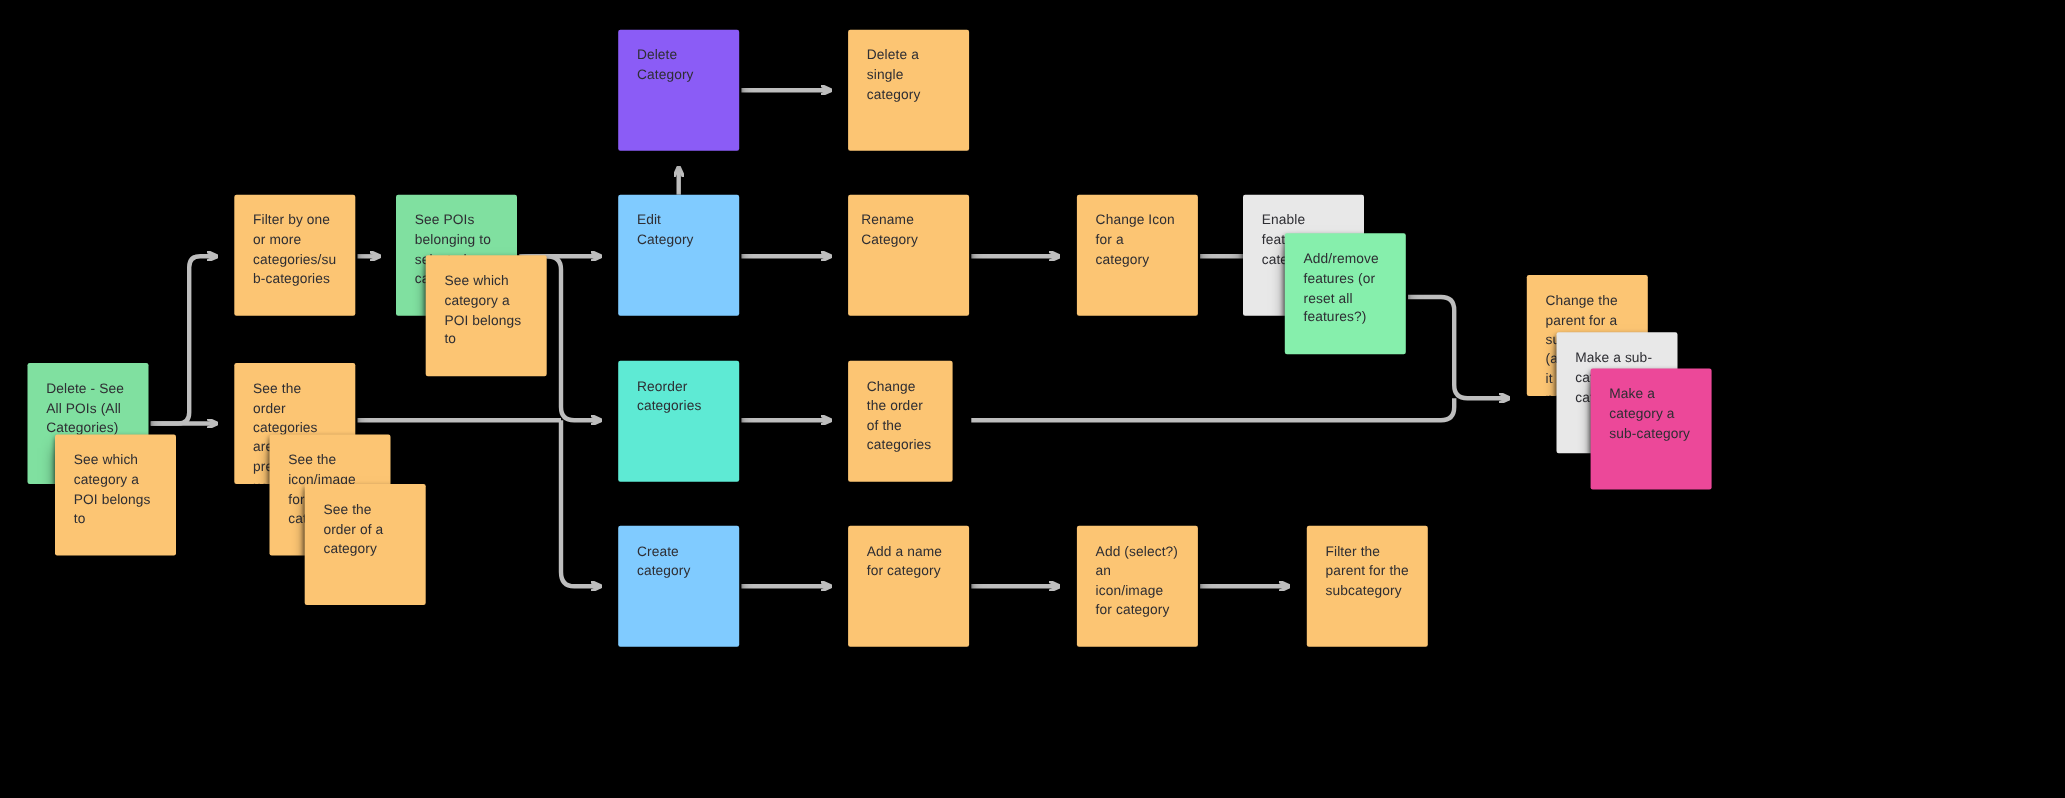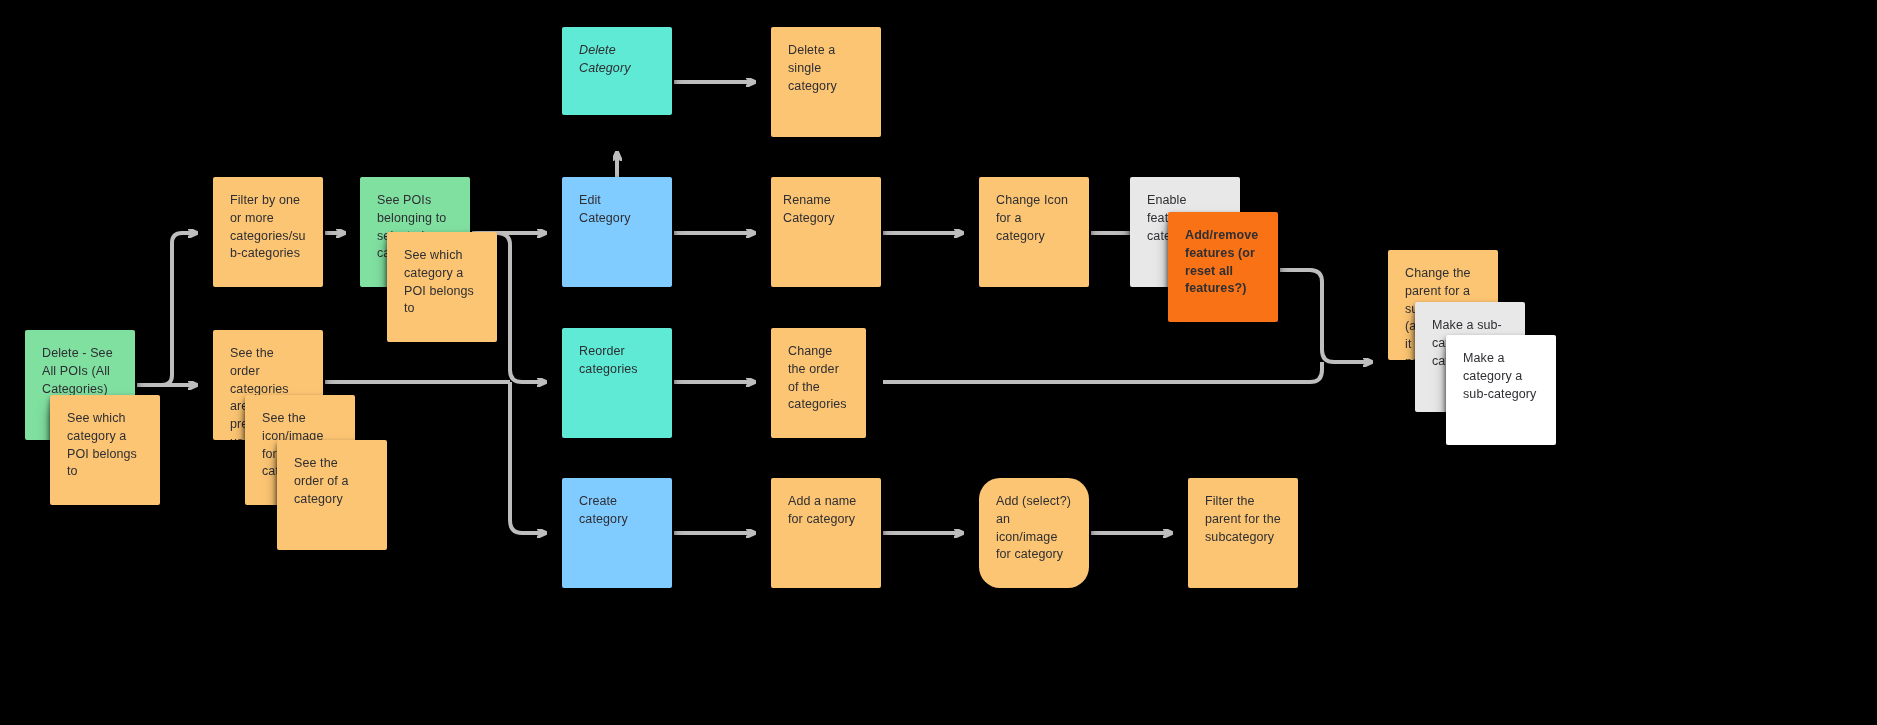--- a/index.html
+++ b/index.html
@@ -127,63 +127,63 @@
       </div>
       <div class="card c-orange" style="left: 277px; top: 440px; width: 110px; height: 110px; z-index: 7; background: rgb(252, 197, 115); color: rgb(46, 46, 51);">
         <span class="txt">See the order of a category</span>
       </div>
       <div class="card c-green" style="left: 360px; top: 177px; width: 110px; height: 110px; z-index: 5; background: rgb(128, 224, 160); color: rgb(46, 46, 51);">
         <span class="txt">See POIs belonging to selected category</span>
       </div>
       <div class="card c-orange" style="left: 387px; top: 232px; width: 110px; height: 110px; z-index: 6; background: rgb(252, 197, 115); color: rgb(46, 46, 51);">
         <span class="txt">See which category a POI belongs to</span>
       </div>
-      <div class="card c-blue" style="left: 562px; top: 27px; width: 110px; height: 88px; z-index: 5; background: #5eead4; color: rgb(46, 46, 51); font-style: italic;">
+      <div class="card c-blue" style="left: 562px; top: 27px; width: 110px; height: 110px; z-index: 5; background: #8b5cf6; color: rgb(46, 46, 51);">
         <span class="txt">Delete Category</span>
       </div>
       <div class="card c-orange" style="left: 771px; top: 27px; width: 110px; height: 110px; z-index: 5; background: rgb(252, 197, 115); color: rgb(46, 46, 51);">
         <span class="txt">Delete a single category</span>
       </div>
       <div class="card c-blue" style="left: 562px; top: 177px; width: 110px; height: 110px; z-index: 5; background: rgb(128, 203, 255); color: rgb(46, 46, 51);">
         <span class="txt">Edit Category</span>
       </div>
       <div class="card c-orange" style="left: 771px; top: 177px; width: 110px; height: 110px; z-index: 5; background: rgb(252, 197, 115); color: rgb(46, 46, 51); padding-left: 12px;">
         <span class="txt">Rename Category</span>
       </div>
       <div class="card c-orange" style="left: 979px; top: 177px; width: 110px; height: 110px; z-index: 5; background: rgb(252, 197, 115); color: rgb(46, 46, 51);">
         <span class="txt">Change Icon for a category</span>
       </div>
       <div class="card c-grey" style="left: 1130px; top: 177px; width: 110px; height: 110px; z-index: 5; background: rgb(232, 232, 232); color: rgb(46, 46, 51);">
         <span class="txt">Enable features for category</span>
       </div>
-      <div class="card c-grey" style="left: 1168px; top: 212px; width: 110px; height: 110px; z-index: 6; background: #f97316; color: rgb(46, 46, 51); font-weight: bold;">
+      <div class="card c-grey" style="left: 1168px; top: 212px; width: 110px; height: 110px; z-index: 6; background: #86efac; color: rgb(46, 46, 51);">
         <span class="txt">Add/remove features (or reset all features?)</span>
       </div>
       <div class="card c-blue" style="left: 562px; top: 328px; width: 110px; height: 110px; z-index: 5; background: #5eead4; color: rgb(46, 46, 51);">
         <span class="txt">Reorder categories</span>
       </div>
       <div class="card c-orange" style="left: 771px; top: 328px; width: 95px; height: 110px; z-index: 5; background: rgb(252, 197, 115); color: rgb(46, 46, 51);">
         <span class="txt">Change the order of the categories</span>
       </div>
       <div class="card c-orange" style="left: 1388px; top: 250px; width: 110px; height: 110px; z-index: 5; background: rgb(252, 197, 115); color: rgb(46, 46, 51);">
         <span class="txt">Change the parent for a subcategory (and whether it has a parent at all)</span>
       </div>
       <div class="card c-grey" style="left: 1415px; top: 302px; width: 110px; height: 110px; z-index: 6; background: rgb(232, 232, 232); color: rgb(46, 46, 51);">
         <span class="txt">Make a sub-category a category</span>
       </div>
-      <div class="card c-grey" style="left: 1446px; top: 335px; width: 110px; height: 110px; z-index: 7; background: #ffffff; color: rgb(46, 46, 51);">
+      <div class="card c-grey" style="left: 1446px; top: 335px; width: 110px; height: 110px; z-index: 7; background: #ec4899; color: rgb(46, 46, 51);">
         <span class="txt">Make a category a sub-category</span>
       </div>
       <div class="card c-blue" style="left: 562px; top: 478px; width: 110px; height: 110px; z-index: 5; background: rgb(128, 203, 255); color: rgb(46, 46, 51);">
         <span class="txt">Create category</span>
       </div>
       <div class="card c-orange" style="left: 771px; top: 478px; width: 110px; height: 110px; z-index: 5; background: rgb(252, 197, 115); color: rgb(46, 46, 51);">
         <span class="txt">Add a name for category</span>
       </div>
-      <div class="card c-orange" style="left: 979px; top: 478px; width: 110px; height: 110px; z-index: 5; background: rgb(252, 197, 115); color: rgb(46, 46, 51); border-radius: 21px;">
+      <div class="card c-orange" style="left: 979px; top: 478px; width: 110px; height: 110px; z-index: 5; background: rgb(252, 197, 115); color: rgb(46, 46, 51);">
         <span class="txt">Add (select?) an icon/image for category</span>
       </div>
       <div class="card c-orange" style="left: 1188px; top: 478px; width: 110px; height: 110px; z-index: 5; background: rgb(252, 197, 115); color: rgb(46, 46, 51);">
         <span class="txt">Filter the parent for the subcategory</span>
       </div>
     </div>
 
 </div>
 
 </body></html>

